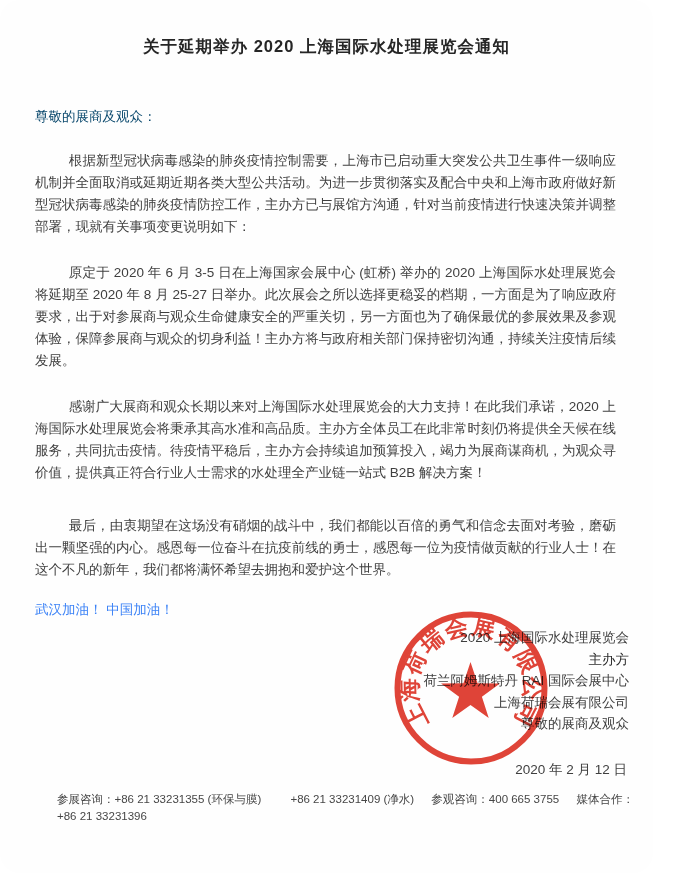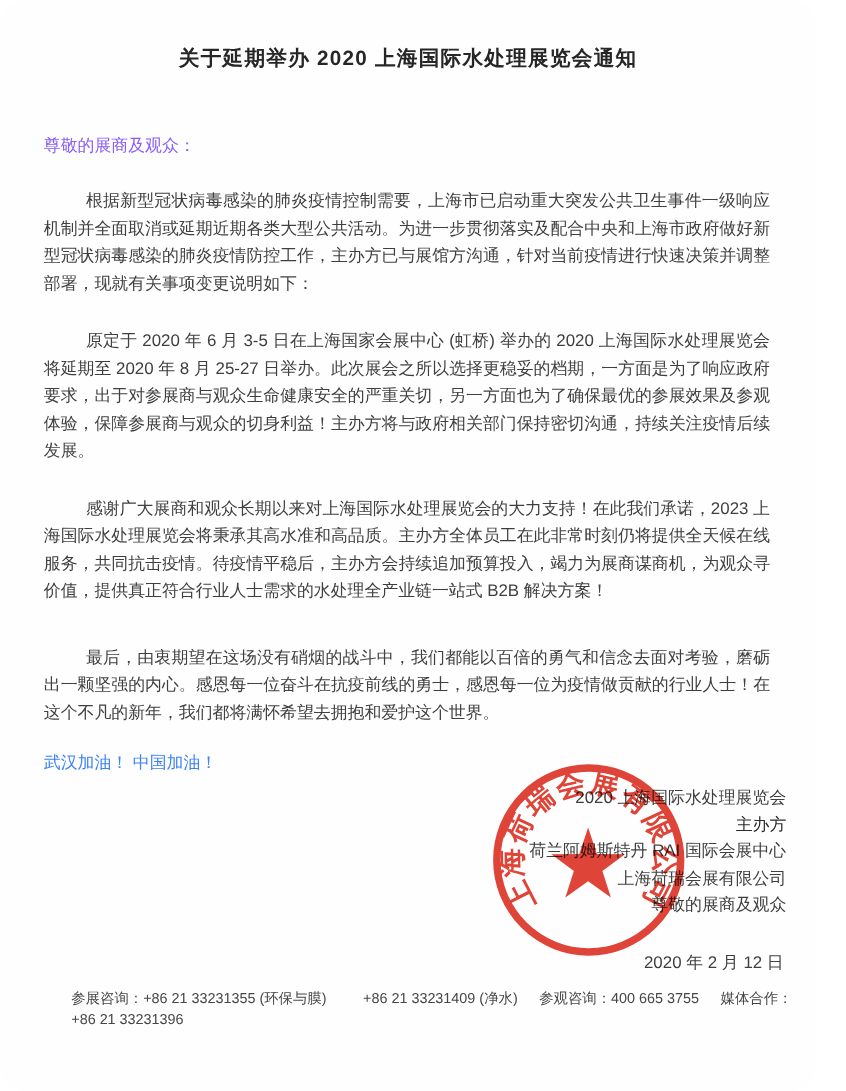--- a/index.html
+++ b/index.html
@@ -17,21 +17,21 @@
     padding-top: 36px;
     text-align: center;
     font-size: 16.5px;
     font-weight: bold;
     color: #262626;
     letter-spacing: 1px;
   }
   .salutation {
     margin: 50px 37px 0 35px;
     font-size: 13.5px;
-    color: #8b5cf6;
+    color: #0c4a6e;
   }
   .body-text { margin: 0 37px 0 35px; }
   .body-text p {
     margin: 24px 0 0 0;
     font-size: 13.5px;
     line-height: 22px;
     text-align: justify;
     text-indent: 2.5em;
     color: #3f3f3f;
   }
@@ -78,21 +78,21 @@
 
 <div class="page">
 
   <div class="title">关于延期举办 2020 上海国际水处理展览会通知</div>
 
   <div class="salutation">尊敬的展商及观众：</div>
 
   <div class="body-text">
     <p>根据新型冠状病毒感染的肺炎疫情控制需要，上海市已启动重大突发公共卫生事件一级响应机制并全面取消或延期近期各类大型公共活动。为进一步贯彻落实及配合中央和上海市政府做好新型冠状病毒感染的肺炎疫情防控工作，主办方已与展馆方沟通，针对当前疫情进行快速决策并调整部署，现就有关事项变更说明如下：</p>
     <p>原定于 2020 年 6 月 3-5 日在上海国家会展中心 (虹桥) 举办的 2020 上海国际水处理展览会将延期至 2020 年 8 月 25-27 日举办。此次展会之所以选择更稳妥的档期，一方面是为了响应政府要求，出于对参展商与观众生命健康安全的严重关切，另一方面也为了确保最优的参展效果及参观体验，保障参展商与观众的切身利益！主办方将与政府相关部门保持密切沟通，持续关注疫情后续发展。</p>
-    <p>感谢广大展商和观众长期以来对上海国际水处理展览会的大力支持！在此我们承诺，2023 上海国际水处理展览会将秉承其高水准和高品质。主办方全体员工在此非常时刻仍将提供全天候在线服务，共同抗击疫情。待疫情平稳后，主办方会持续追加预算投入，竭力为展商谋商机，为观众寻价值，提供真正符合行业人士需求的水处理全产业链一站式 B2B 解决方案！</p>
+    <p>感谢广大展商和观众长期以来对上海国际水处理展览会的大力支持！在此我们承诺，2020 上海国际水处理展览会将秉承其高水准和高品质。主办方全体员工在此非常时刻仍将提供全天候在线服务，共同抗击疫情。待疫情平稳后，主办方会持续追加预算投入，竭力为展商谋商机，为观众寻价值，提供真正符合行业人士需求的水处理全产业链一站式 B2B 解决方案！</p>
     <p class="p4">最后，由衷期望在这场没有硝烟的战斗中，我们都能以百倍的勇气和信念去面对考验，磨砺出一颗坚强的内心。感恩每一位奋斗在抗疫前线的勇士，感恩每一位为疫情做贡献的行业人士！在这个不凡的新年，我们都将满怀希望去拥抱和爱护这个世界。</p>
   </div>
 
   <div class="slogan">武汉加油！ 中国加油！</div>
 
   <div class="signature">
     <div>2020 上海国际水处理展览会</div>
     <div class="organizer">主办方</div>
     <div>荷兰阿姆斯特丹 RAI 国际会展中心</div>
     <div>上海荷瑞会展有限公司</div>

